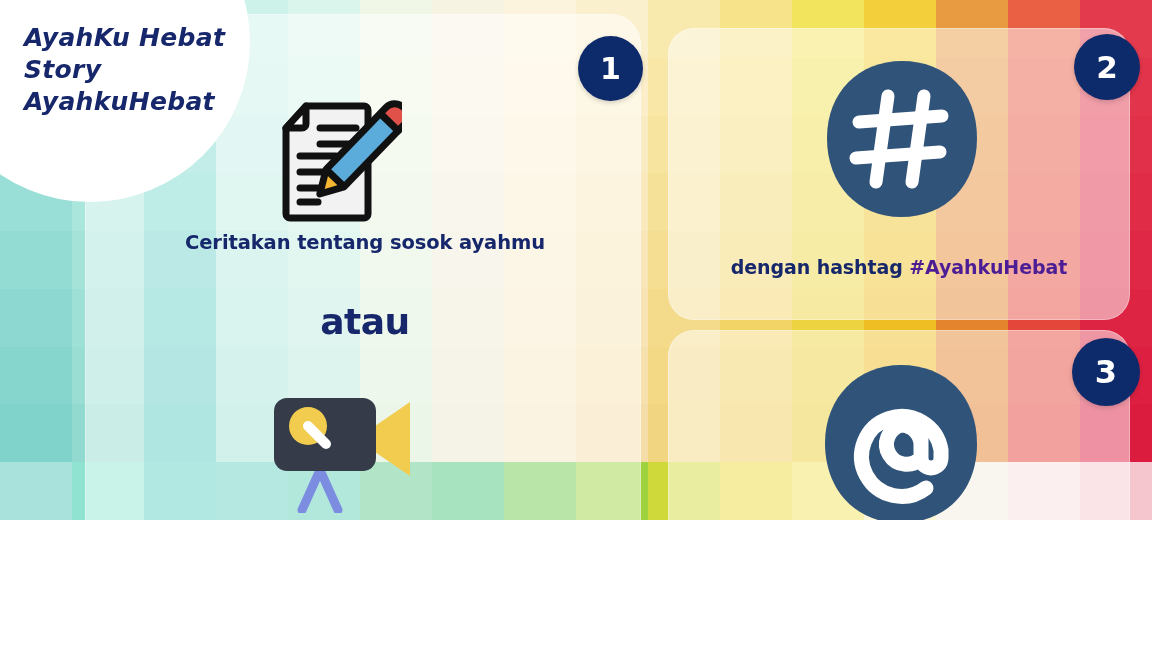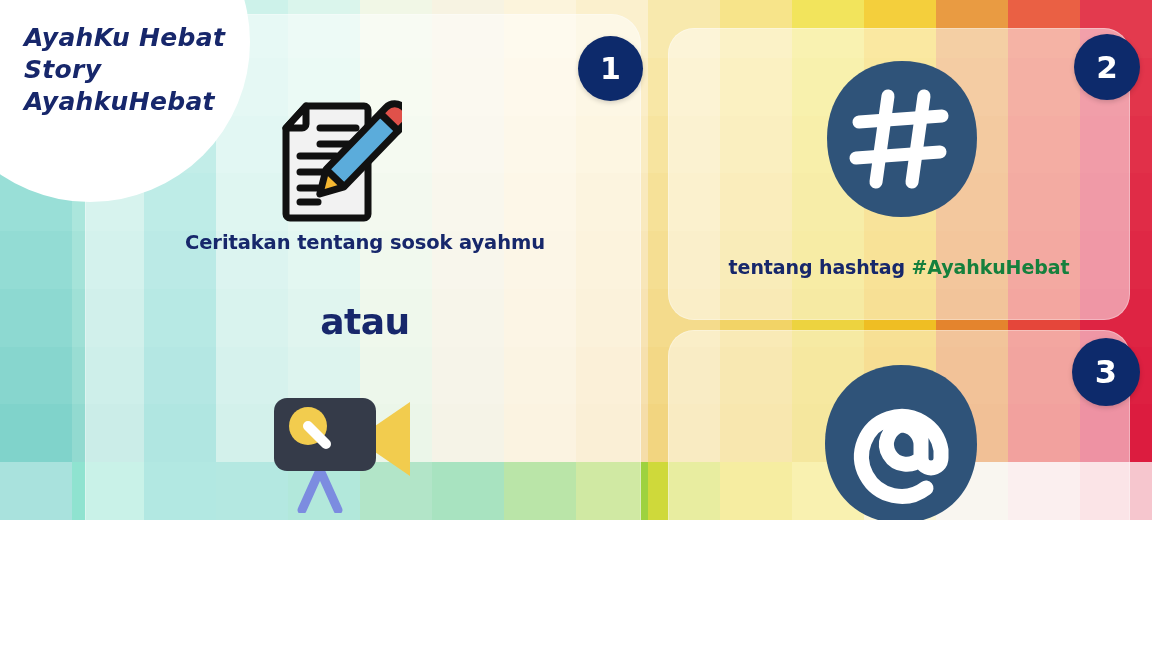--- a/index.html
+++ b/index.html
@@ -62,21 +62,21 @@
   .cap{
     position:absolute;text-align:center;color:#17276b;
     font-family:"DejaVu Sans",sans-serif;font-weight:700;
     line-height:1.32;letter-spacing:-.1px;
   }
   #cap-story{left:100px;top:230px;width:530px;font-size:19.5px;}
   #cap-atau{left:100px;top:298px;width:530px;font-size:36px;letter-spacing:-.5px;}
   #cap-video{left:85px;top:521px;width:556px;font-size:18px;}
   #cap-submit{left:676px;top:226px;width:446px;font-size:19px;line-height:1.45;}
   #cap-mention{left:676px;top:531px;width:446px;font-size:19px;line-height:1.45;}
-  .hl-green{color:#15803d;}
+  .hl-green{color:#4c1d95;}
   .hl-red{color:#e0473f;}
 
   
   #icon-doc{position:absolute;left:272px;top:96px;width:130px;height:130px;}
   
   #icon-cam{position:absolute;left:262px;top:378px;width:160px;height:135px;}
   
   #icon-hash{position:absolute;left:824px;top:58px;width:156px;height:162px;}
   #icon-at{position:absolute;left:822px;top:362px;width:158px;height:164px;}
 </style>
@@ -295,17 +295,17 @@
       <path d="M79 3 C124 3 155 34 155 82 C155 129 124 161 78 161 C35 161 3 129 3 81 C3 35 36 3 79 3 Z" fill="#2f5379"></path>
       <path d="M104 126 A40 40 0 1 1 119 88 L119 96 A10 10 0 0 1 99 96 L99 62 L99 96 A20 20 0 1 1 79 63 A20 20 0 0 1 99 83" fill="none" stroke="#ffffff" stroke-width="15" stroke-linecap="round" stroke-linejoin="round"></path>
     </svg>
   </div>
 
   <div class="cap" id="cap-atau">atau</div>
   <div class="cap" id="cap-story">Ceritakan tentang sosok ayahmu</div>
 
   <div class="cap" id="cap-submit">
     <br>
-    <span>tentang hashtag </span><span class="hl-green">#AyahkuHebat</span>
+    <span>dengan hashtag </span><span class="hl-green">#AyahkuHebat</span>
   </div>
 
 
 </div>
 
 </body></html>

